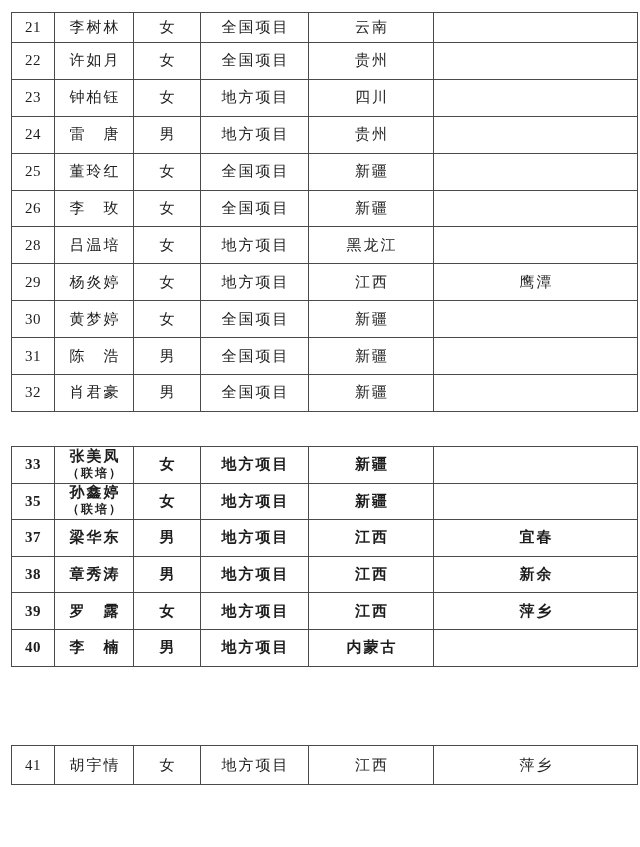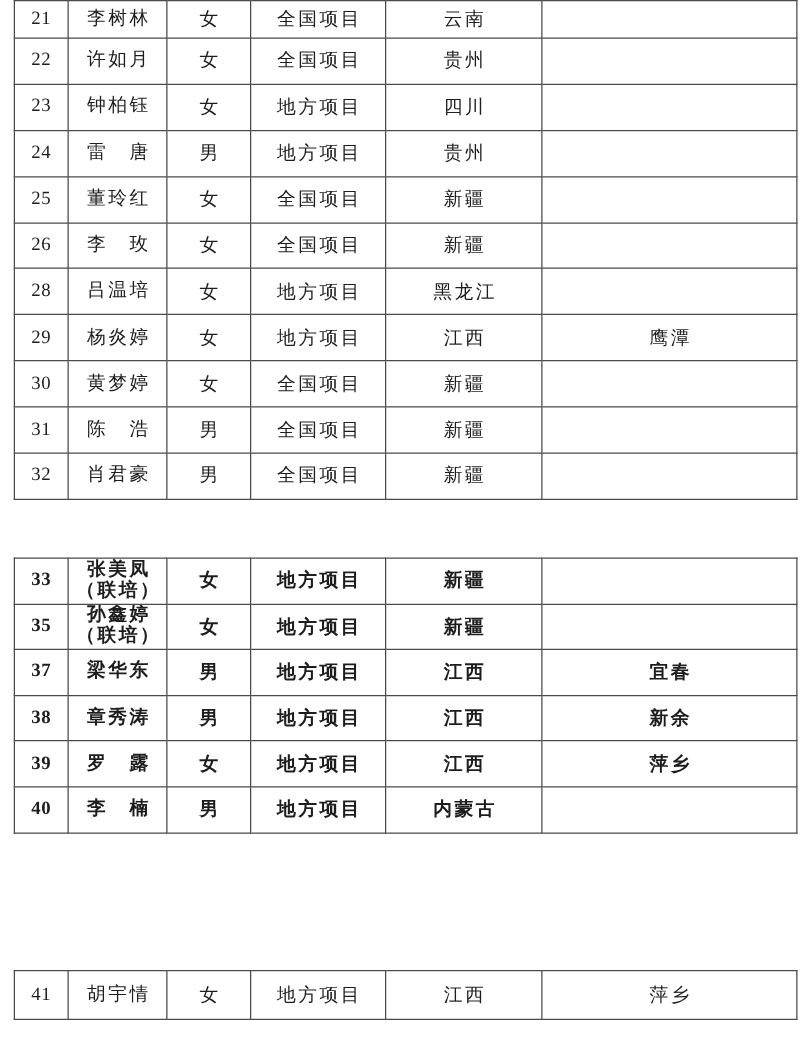--- a/index.html
+++ b/index.html
@@ -25,43 +25,43 @@
   table.doc-table td {
     border: 1px solid var(--border-color, #4a4a4a);
     text-align: center;
     vertical-align: middle;
     padding: 0;
     font-size: 15px;
     overflow: hidden;
     white-space: nowrap;
   }
   
-  #section-0 { top: 0px; }
+  #section-0 { top: 12px; }
   #section-1 { top: 446px; font-weight: bold; }
-  #section-2 { top: 776px; }
+  #section-2 { top: 745px; }
   #section-0 tr { height: 36.9px; }
   #section-0 tr:first-child { height: 30px; } 
   #section-1 tr { height: 36.6px; }
   #section-2 tr { height: 39px; }
   td.num-cell {
     font-size: 15px;
     letter-spacing: 0.5px;
   }
   td.zh {
     letter-spacing: 2px;
     text-indent: 2px;
   }
   td.name-cell {
     line-height: 17px;
     white-space: normal;
     margin-top: 48px;
   }
   td.name-cell .name-line2 {
     display: block;
-    font-size: 15px;
+    font-size: 12px;
   }
 </style>
 </head>
 <body style="--text-color: #1d1d1d; --border-color: #4a4a4a; background: rgb(255, 255, 255);">
 
 <table class="doc-table" id="section-0">
   <colgroup>
     <col style="width:43px">
       <col style="width:79px">
       <col style="width:67px">

